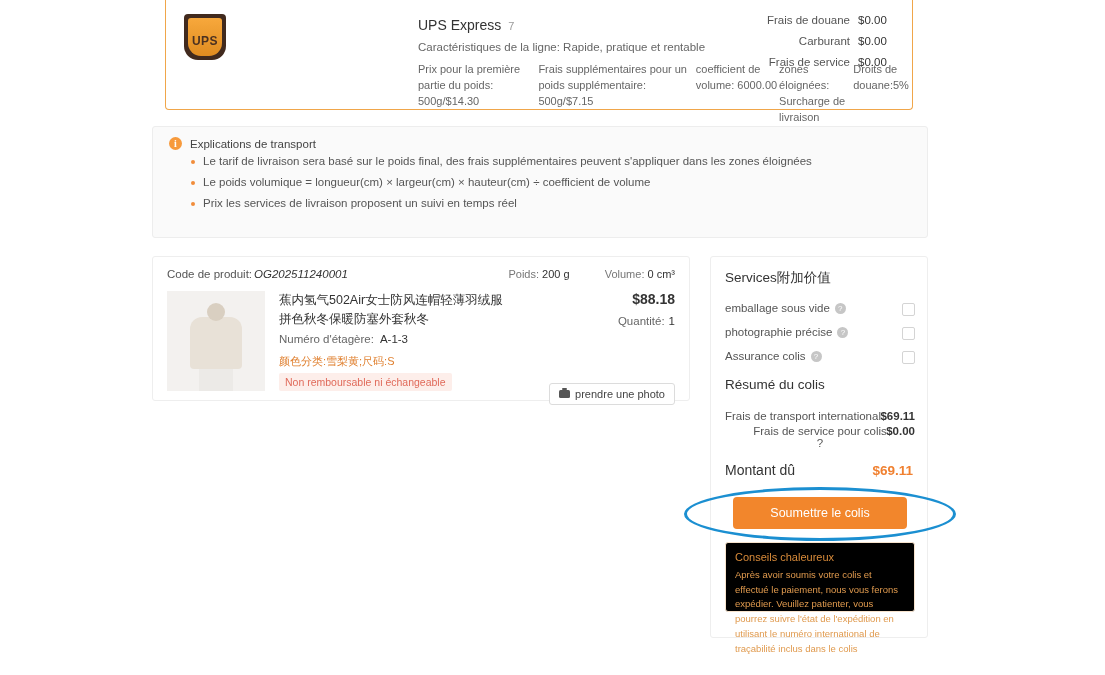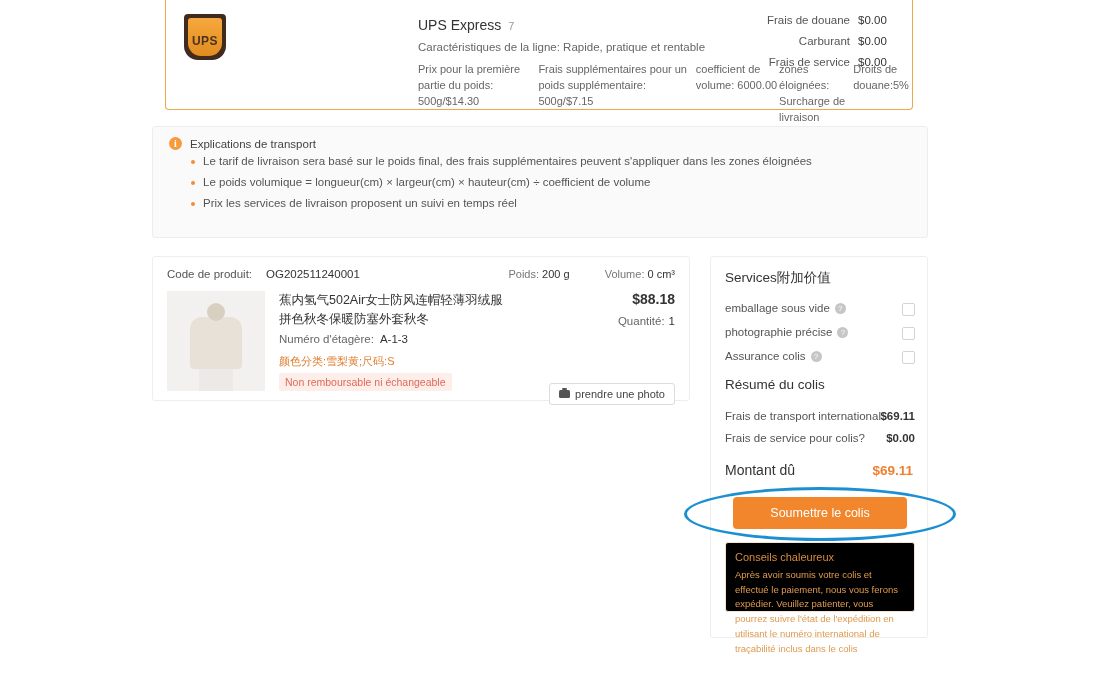--- a/index.html
+++ b/index.html
@@ -126,21 +126,21 @@
     width: 538px; height: 145px;
     background: #fff;
     border: 1px solid #eeeeee;
     border-radius: 3px;
   }
   .prod-head {
     position: absolute; left: 14px; top: 11px;
     font-size: 11.5px; color: #444;
   }
   .prod-head .label { color: #555; }
-  .prod-head .val { color: #333; margin-left: 14px; }
+  .prod-head .val { color: #333; margin-left: 2px; font-style: italic; }
   .prod-meta {
     position: absolute; right: 14px; top: 11px;
     font-size: 11px; color: #777;
   }
   .prod-meta span { margin-left: 16px; }
   .prod-meta b { font-weight: normal; color: #333; }
   .prod-img {
     position: absolute; left: 14px; top: 34px;
     width: 98px; height: 100px;
     background: #f3f1ef;
@@ -255,21 +255,21 @@
   .sum-row {
     position: absolute; left: 14px; width: 190px;
     font-size: 11.5px; color: #555;
     display: flex; align-items: center;
   }
   .sum-row .amt {
     position: absolute; right: 0;
     color: #333; font-weight: bold; font-size: 11.5px;
   }
   .sum1 { top: 153px; }
-  .sum2 { top: 175px; }
+  .sum2 { top: 168px; flex-direction: column; }
   .total-label {
     position: absolute; left: 14px; top: 205px;
     font-size: 14px; color: #333;
   }
   .total-amt {
     position: absolute; right: 14px; top: 206px;
     font-size: 13.5px; color: #f08030; font-weight: bold;
   }
   .submit-btn {
     position: absolute; left: 22px; top: 240px;

